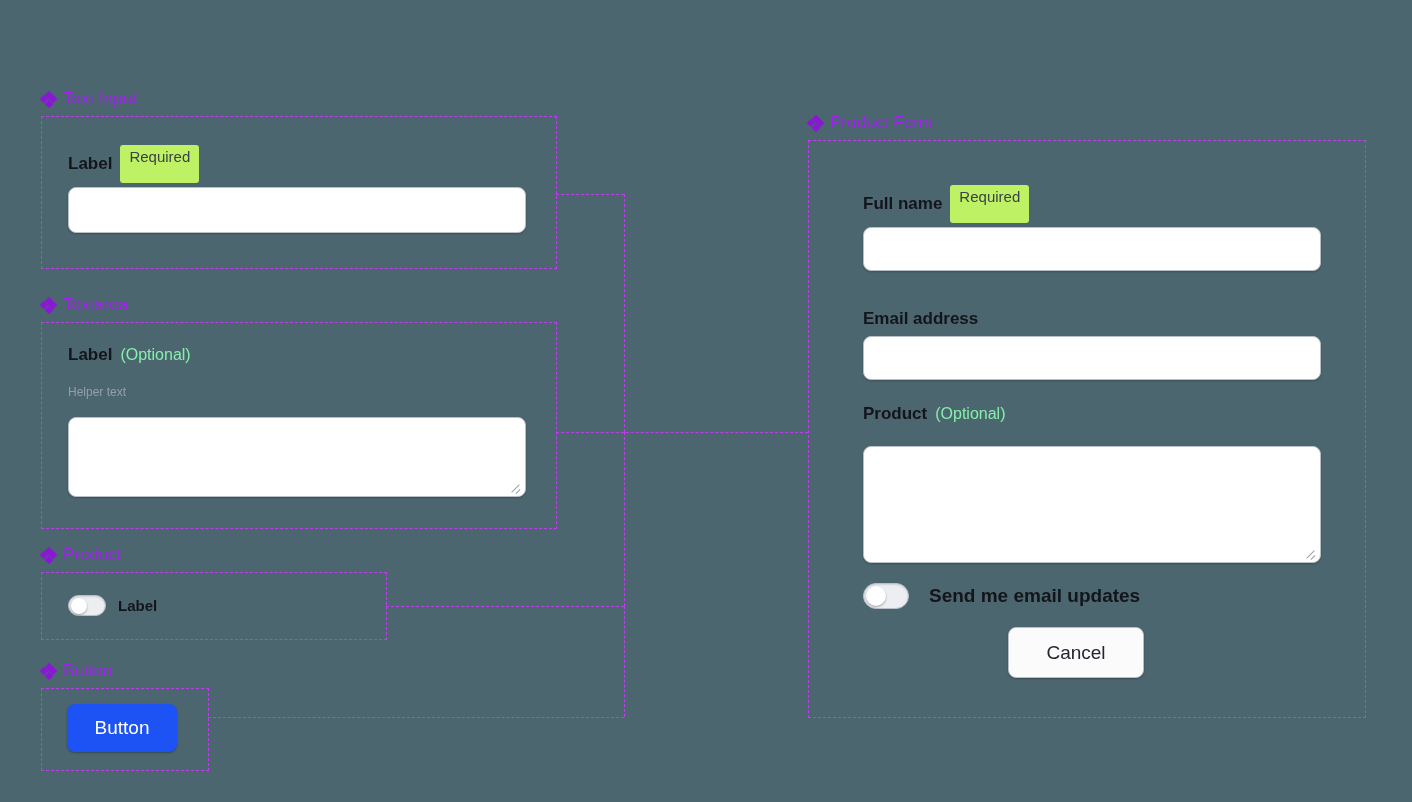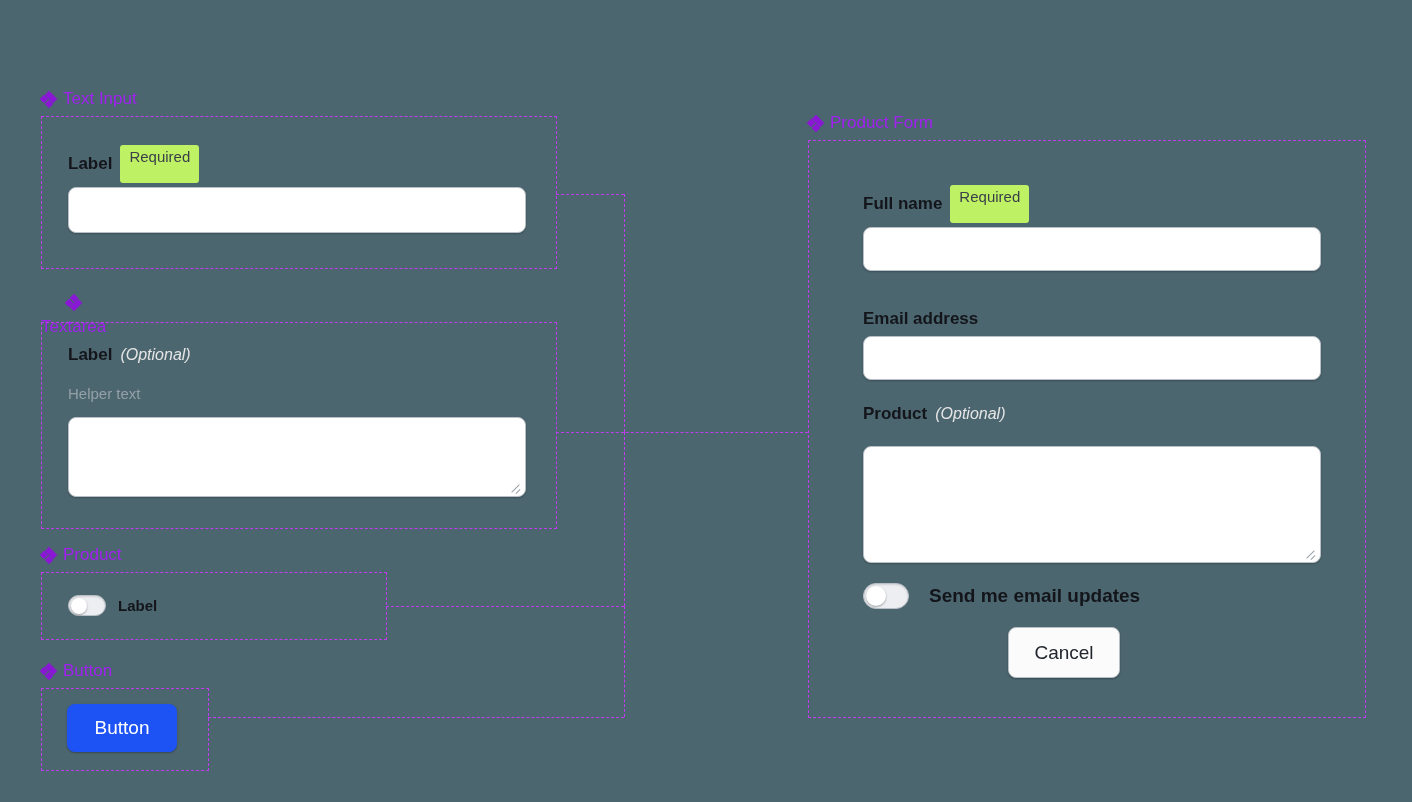--- a/index.html
+++ b/index.html
@@ -87,37 +87,36 @@
     display: flex;
     align-items: center;
     gap: 8px;
     font-size: 17px;
     font-weight: bold;
     color: #13151b;
     white-space: nowrap;
   }
   .field-label .optional {
     font-weight: normal;
-    color: #e5e5e5;
+    color: #86efac;
     font-size: 16px;
-    font-style: italic;
   }
   .badge {
     display: inline-block;
     background: #bef264;
     color: #3a3f49;
     font-size: 15px;
     font-weight: normal;
     padding: 3px 9px 18px;
     border-radius: 3px;
     line-height: 1.15;
     white-space: nowrap;
   }
   .helper {
-    font-size: 15px;
+    font-size: 12px;
     color: #93a0a7;
     margin-top: 6px;
   }
   .text-input {
     display: block;
     background: #ffffff;
     border: 1px solid #b9bfc6;
     border-radius: 8px;
     box-sizing: border-box;
     box-shadow: 0 1px 2px rgba(0,0,0,0.22);
@@ -234,21 +233,21 @@
   </div>
 
   <div class="dash-box" style="left:41px; top:116px; width:516px; height:153px;">
     <div class="field-label" style="position:absolute; left:26px; top:28px;">
       <span>Label</span>
       <span class="badge">Required</span>
     </div>
     <input class="text-input" type="text" style="position: absolute; left: 26px; top: 70px; width: 458px; height: 46px; padding: 0px 12px; font-size: 15px;" placeholder="">
   </div>
 
-  <div class="sec-head" style="left:41px; top:295px;flex-direction:column;">
+  <div class="sec-head" style="left:41px; top:295px;">
     <span class="diamond-icon">
       <i class="n"></i>
         <i class="w"></i>
         <i class="e"></i>
         <i class="s"></i>
     </span>
     <span class="label">Textarea</span>
   </div>
 
   <div class="dash-box" style="left:41px; top:322px; width:516px; height:207px;">
@@ -334,16 +333,16 @@
     </div>
 
     <div class="toggle-row" style="left:54px; top:442px; gap:20px;">
       <span class="switch" style="width:46px; height:26px; border-radius:13px;">
         <span class="knob" style="width:20px; height:20px; left:2px; top:2px;"></span>
       </span>
       <span class="switch-label" style="font-size:19px;">Send me email updates</span>
     </div>
 
 
-    <button class="btn btn-secondary" style="position:absolute; left:199px; top:486px; width:112px; height:51px; font-size:19px;">Cancel</button>
+    <button class="btn btn-secondary" style="position:absolute; left:199px; top:486px; width:136px; height:51px; font-size:19px;">Cancel</button>
   </div>
 
 </div>
 
 </body></html>

